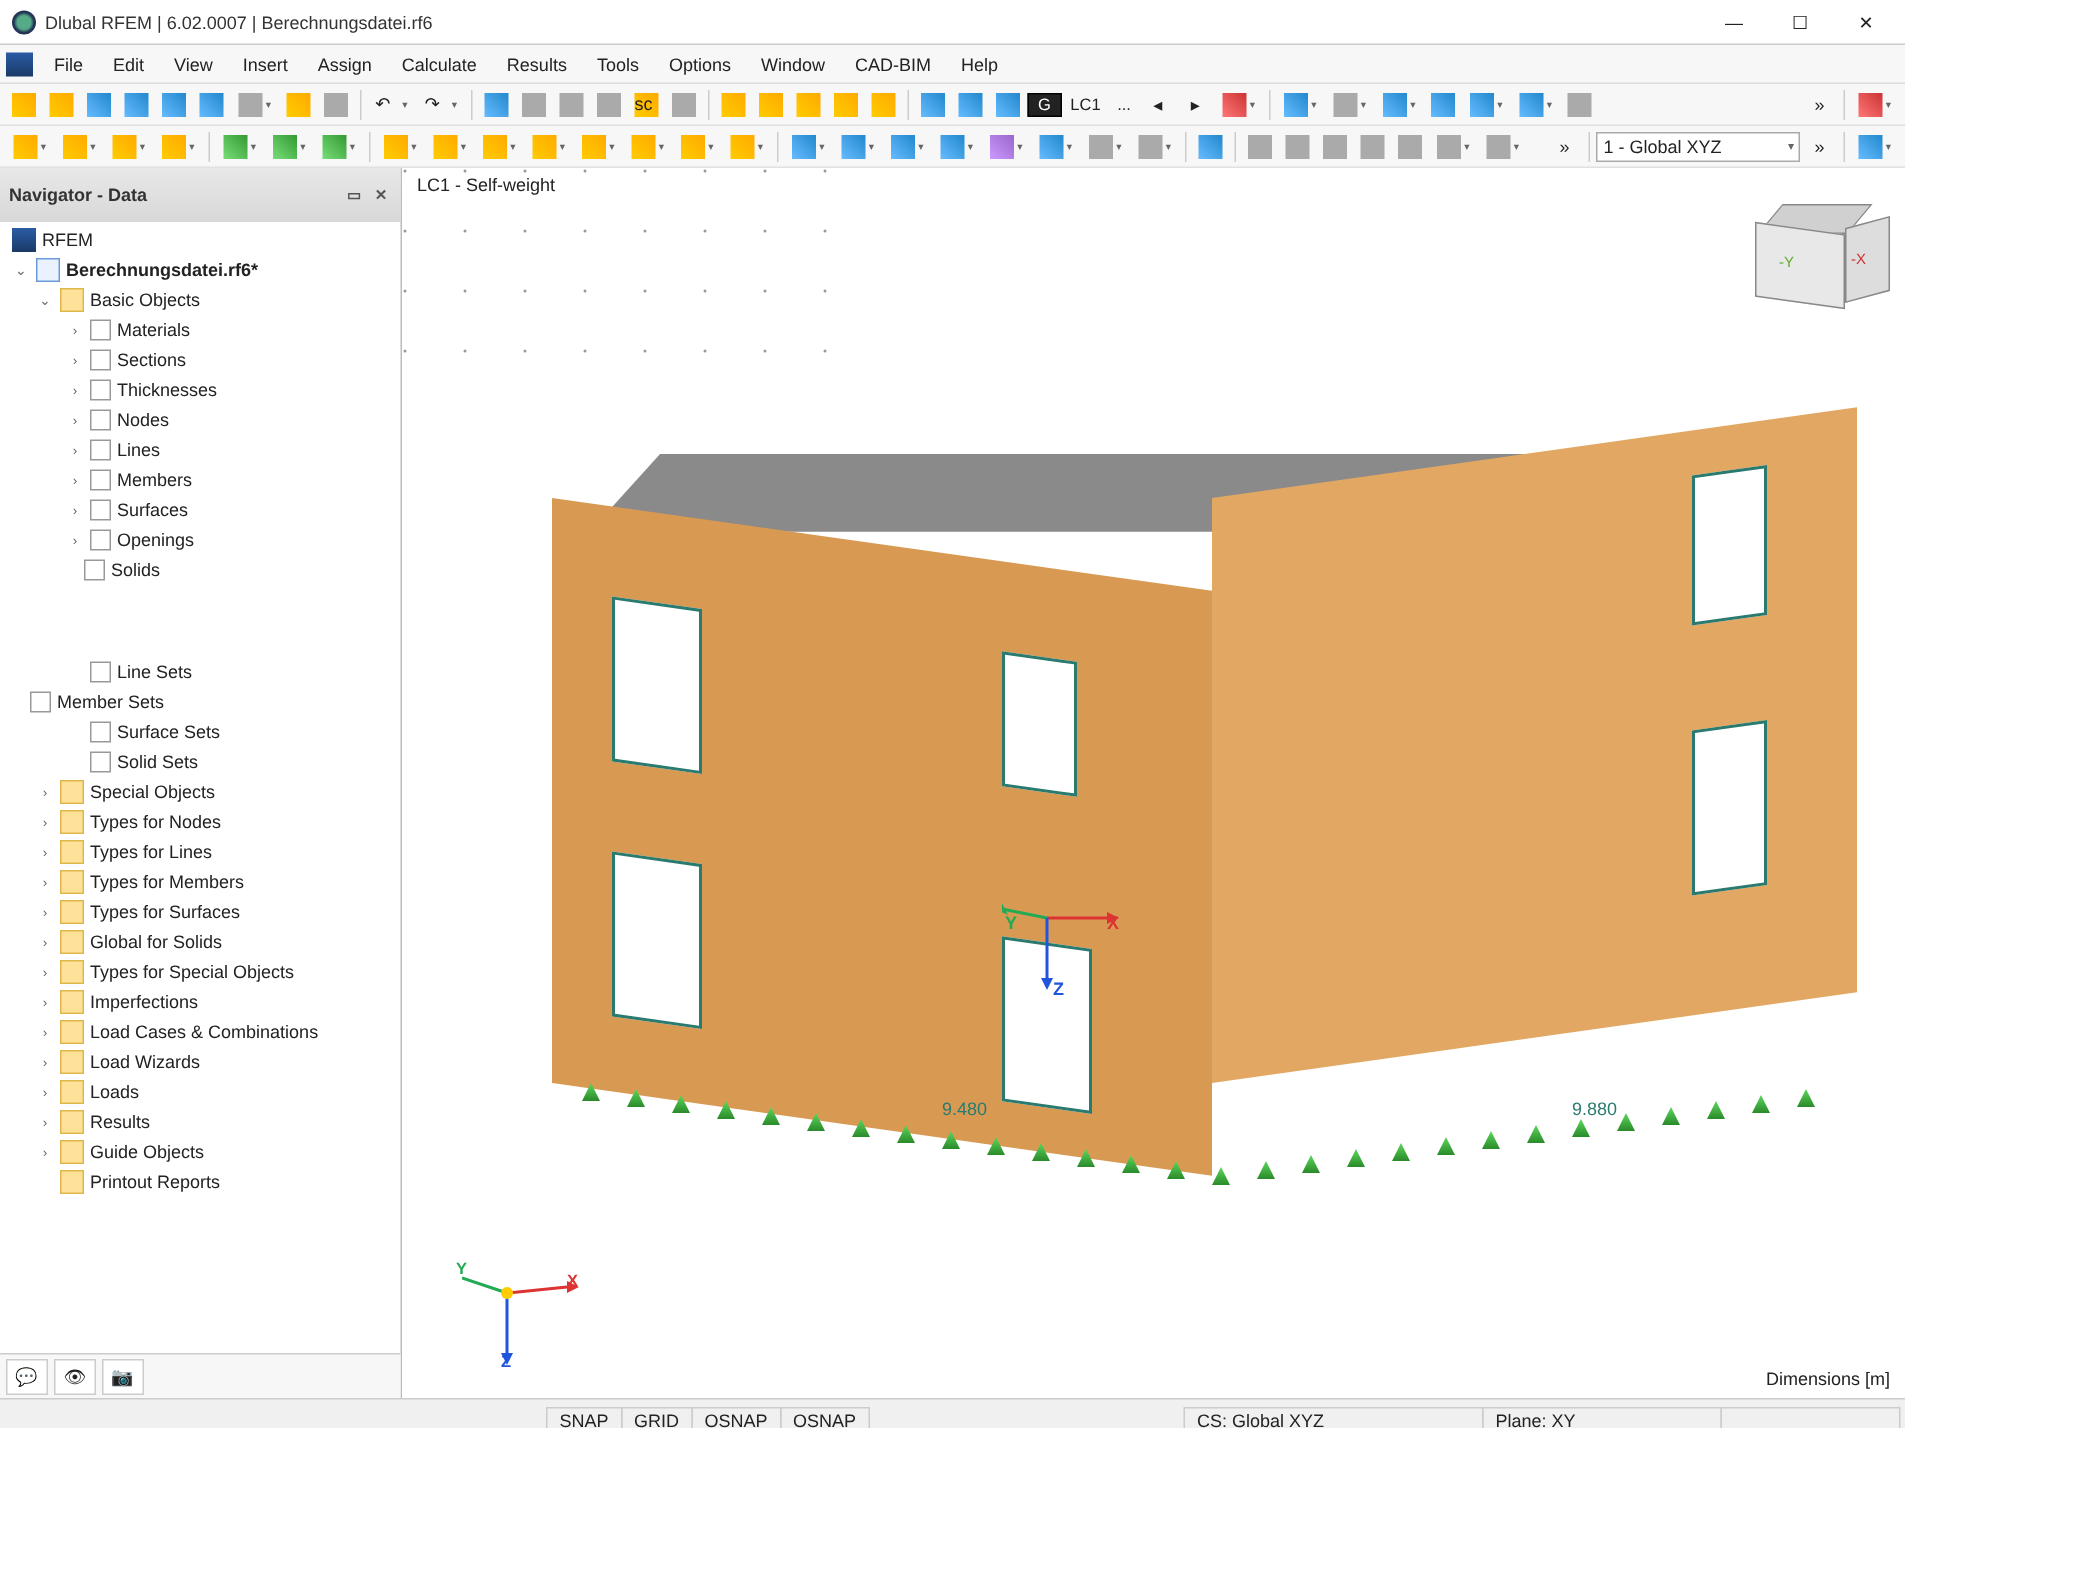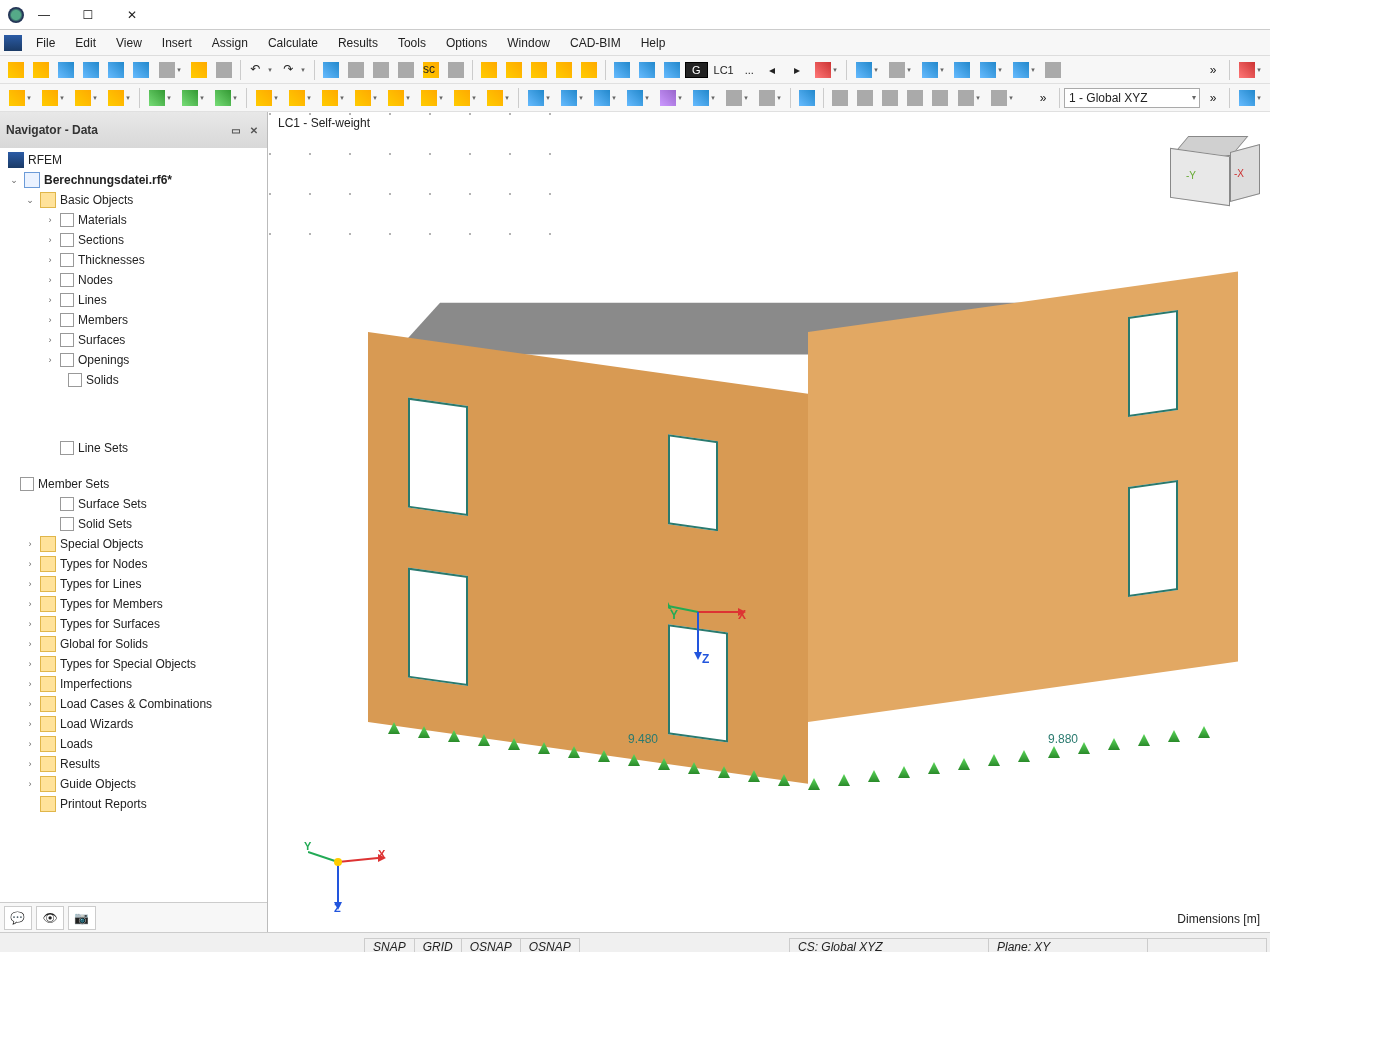--- a/index.html
+++ b/index.html
@@ -62,38 +62,39 @@
 .axis-widget { position:absolute; left:40px; bottom:20px; width:80px; height:80px; }
 .axis-widget .lbl { position:absolute; font-size:11px; font-weight:bold; }
 .navcube { position:absolute; right:20px; top:20px; width:90px; height:80px; }
 .navcube .face { position:absolute; border:1px solid #888; background:#e8e8e8; }
 .navcube .f1 { width:60px; height:50px; left:10px; top:20px; transform:skewY(8deg);}
 .navcube .f2 { width:30px; height:50px; left:70px; top:16px; transform:skewY(-15deg); background:#ddd;}
 .navcube .f3 { width:60px; height:20px; left:20px; top:4px; transform:skewX(-40deg); background:#d0d0d0;}
 .navcube .lbl { position:absolute; font-size:10px; color:#c33; }
 
 
-.statusbar { height:28px; background:#f0f0f0; border-top:1px solid #ccc; display:flex; align-items:center; font-size:11px; padding:0 4px;font-style:italic; }
+.statusbar { height:28px; background:#f0f0f0; border-top:1px solid #ccc; display:flex; align-items:center; font-size:11px; padding:0 4px; }
 .statusbar .cell { padding:0 8px; border:1px solid #ccc; margin-right:-1px; height:18px; display:flex; align-items:center; }
 .statusbar .stretch { flex:1; }
 
 
 .ic-y { background:linear-gradient(45deg,#fc0,#fa0); }
 .ic-b { background:linear-gradient(45deg,#6bf,#28c); }
 .ic-g { background:linear-gradient(45deg,#7d7,#393); }
 .ic-r { background:linear-gradient(45deg,#f77,#c33); }
 .ic-p { background:linear-gradient(45deg,#c9f,#96c); }
 .ic-gr { background:#aaa; }
 .ic-line { background:repeating-linear-gradient(45deg,#c33 0 2px,transparent 2px 4px); }
 </style>
 </head>
 <body>
 
 <div class="titlebar">
   <div class="appicon"></div>
+  <div class="title">Dlubal RFEM | 6.02.0007 | Berechnungsdatei.rf6</div>
   <div class="winbtns">
     <div class="winbtn">—</div>
     <div class="winbtn">☐</div>
     <div class="winbtn">✕</div>
   </div>
 </div>
 
 <div class="menubar">
   <div class="appmenu"></div>
   <div class="menuitem">File</div>
@@ -398,31 +399,31 @@
           <div class="row" style="padding-left: 44px;">
             <span class="chev">›</span>
     <div class="ricon small ic-b"></div>
     <span class="label">Surfaces</span>
           </div>
           <div class="row" style="padding-left: 44px;">
             <span class="chev">›</span>
     <div class="ricon small ic-b"></div>
     <span class="label">Openings</span>
           </div>
-          <div class="row" style="padding-left: 52px;">
+          <div class="row" style="padding-left: 40px;">
             <span class="chev"></span>
     <div class="ricon small ic-b"></div>
     <span class="label">Solids</span>
           </div>
           <div class="row" style="padding-left: 44px; margin-top: 48px;">
             <span class="chev"></span>
     <div class="ricon small ic-line"></div>
     <span class="label">Line Sets</span>
           </div>
-          <div class="row" style=" margin-top: 16px;">
+          <div class="row" style="">
             <span class="chev"></span>
     <div class="ricon small ic-line"></div>
     <span class="label">Member Sets</span>
           </div>
           <div class="row" style="padding-left: 44px;">
             <span class="chev"></span>
     <div class="ricon small ic-b"></div>
     <span class="label">Surface Sets</span>
           </div>
           <div class="row" style="padding-left: 44px;">

